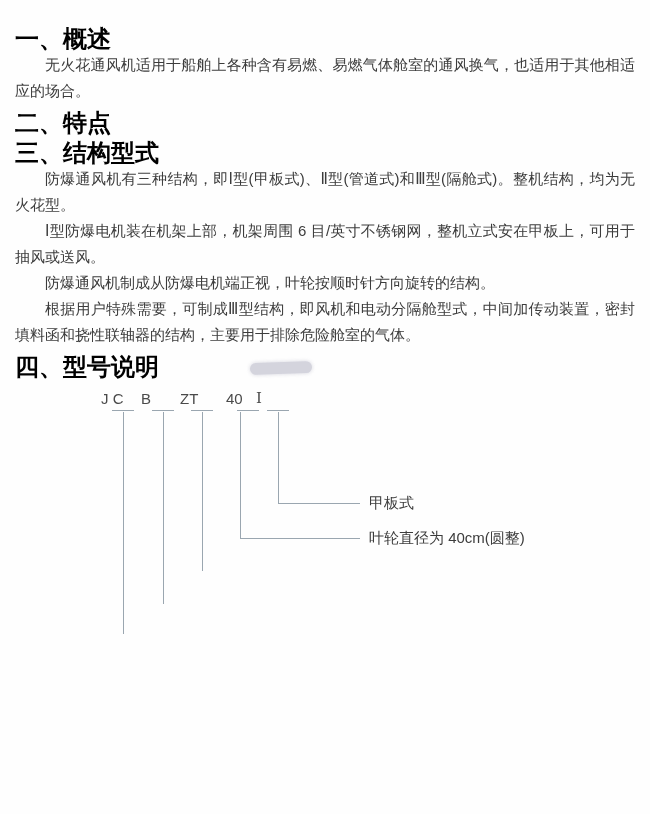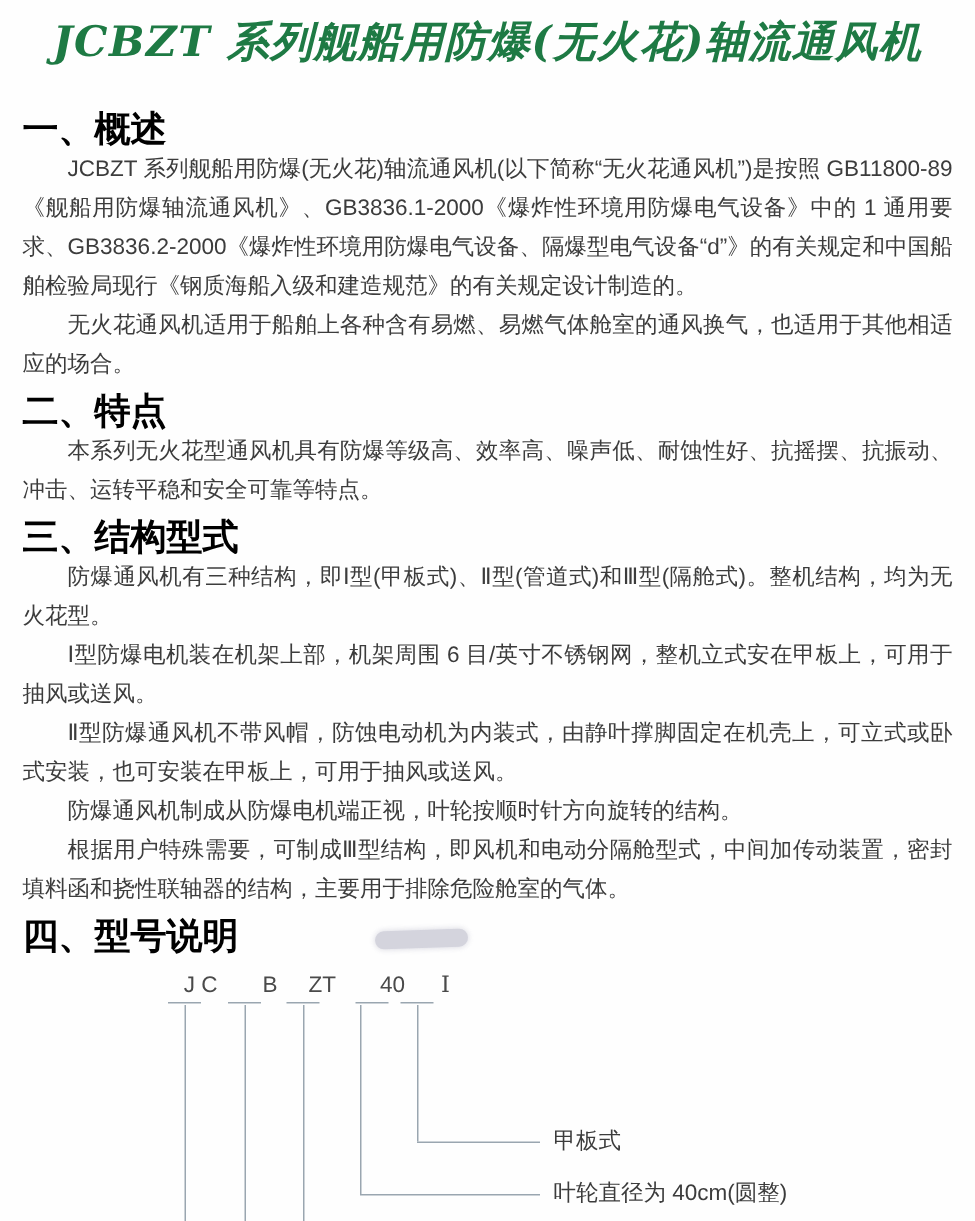--- a/index.html
+++ b/index.html
@@ -48,21 +48,21 @@
     border-radius:8px;
     box-shadow:0 0 4px #cdcdd8;
     transform:rotate(-2deg);
     opacity:.85;
   }
   
   .diagram { position:relative; height:270px; margin-top:10px; }
   .code {
     position:absolute; top:2px;
     width:44px;
-    text-align:right;
+    text-align:left;
     font-size:15px;
     line-height:17px;
     color:#4a4a4a;
   }
   .code::after {
     content:"";
     position:absolute;
     left:50%; bottom:-4px;
     width:22px;
     transform:translateX(-50%);
@@ -89,35 +89,31 @@
     white-space:nowrap;
   }
   .l0 { top:104px; }
   .l1 { top:139px; }
 </style>
 </head>
 <body>
 
 <div class="page">
 
-  <div class="title">JCBZT 系列舰船用防爆(无火花)轴流通风机</div>
 
   <div class="content">
 
     <div class="sec-heading">一、概述</div>
-    <p class="para">JCBZT 系列舰船用防爆(无火花)轴流通风机(以下简称“无火花通风机”)是按照 GB11800-89《舰船用防爆轴流通风机》、GB3836.1-2000《爆炸性环境用防爆电气设备》中的 1 通用要求、GB3836.2-2000《爆炸性环境用防爆电气设备、隔爆型电气设备“d”》的有关规定和中国船舶检验局现行《钢质海船入级和建造规范》的有关规定设计制造的。</p>
     <p class="para">无火花通风机适用于船舶上各种含有易燃、易燃气体舱室的通风换气，也适用于其他相适应的场合。</p>
 
     <div class="sec-heading tight">二、特点</div>
-    <p class="para">本系列无火花型通风机具有防爆等级高、效率高、噪声低、耐蚀性好、抗摇摆、抗振动、冲击、运转平稳和安全可靠等特点。</p>
 
     <div class="sec-heading tight">三、结构型式</div>
     <p class="para">防爆通风机有三种结构，即Ⅰ型(甲板式)、Ⅱ型(管道式)和Ⅲ型(隔舱式)。整机结构，均为无火花型。</p>
     <p class="para">Ⅰ型防爆电机装在机架上部，机架周围 6 目/英寸不锈钢网，整机立式安在甲板上，可用于抽风或送风。</p>
-    <p class="para">Ⅱ型防爆通风机不带风帽，防蚀电动机为内装式，由静叶撑脚固定在机壳上，可立式或卧式安装，也可安装在甲板上，可用于抽风或送风。</p>
     <p class="para">防爆通风机制成从防爆电机端正视，叶轮按顺时针方向旋转的结构。</p>
     <p class="para">根据用户特殊需要，可制成Ⅲ型结构，即风机和电动分隔舱型式，中间加传动装置，密封填料函和挠性联轴器的结构，主要用于排除危险舱室的气体。</p>
 
     <div class="h4row">
       <div class="sec-heading tight">四、型号说明</div>
       <div class="smudge"></div>
     </div>
 
     <div class="diagram">
       <div class="code c0">J C</div>

